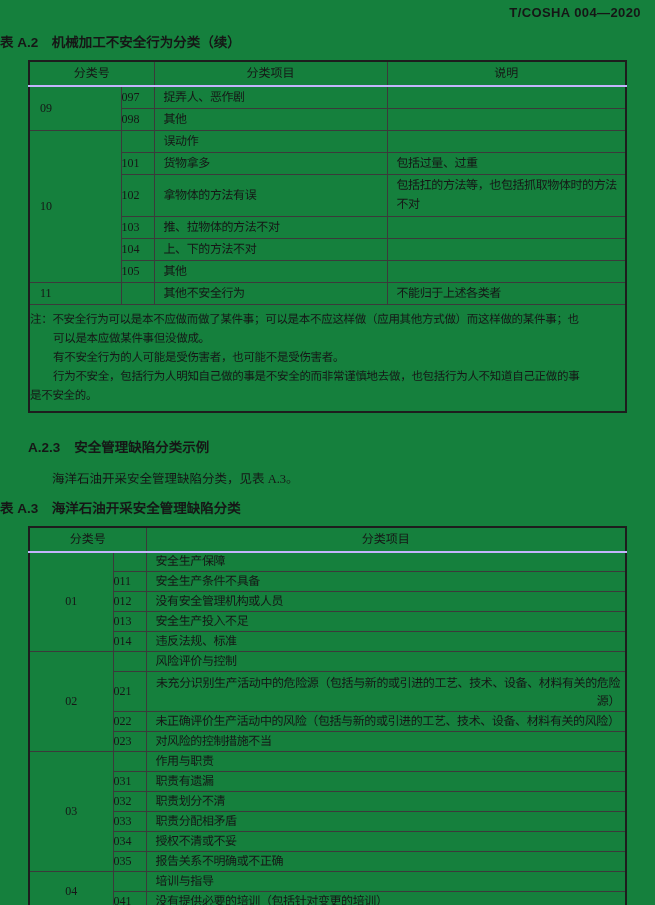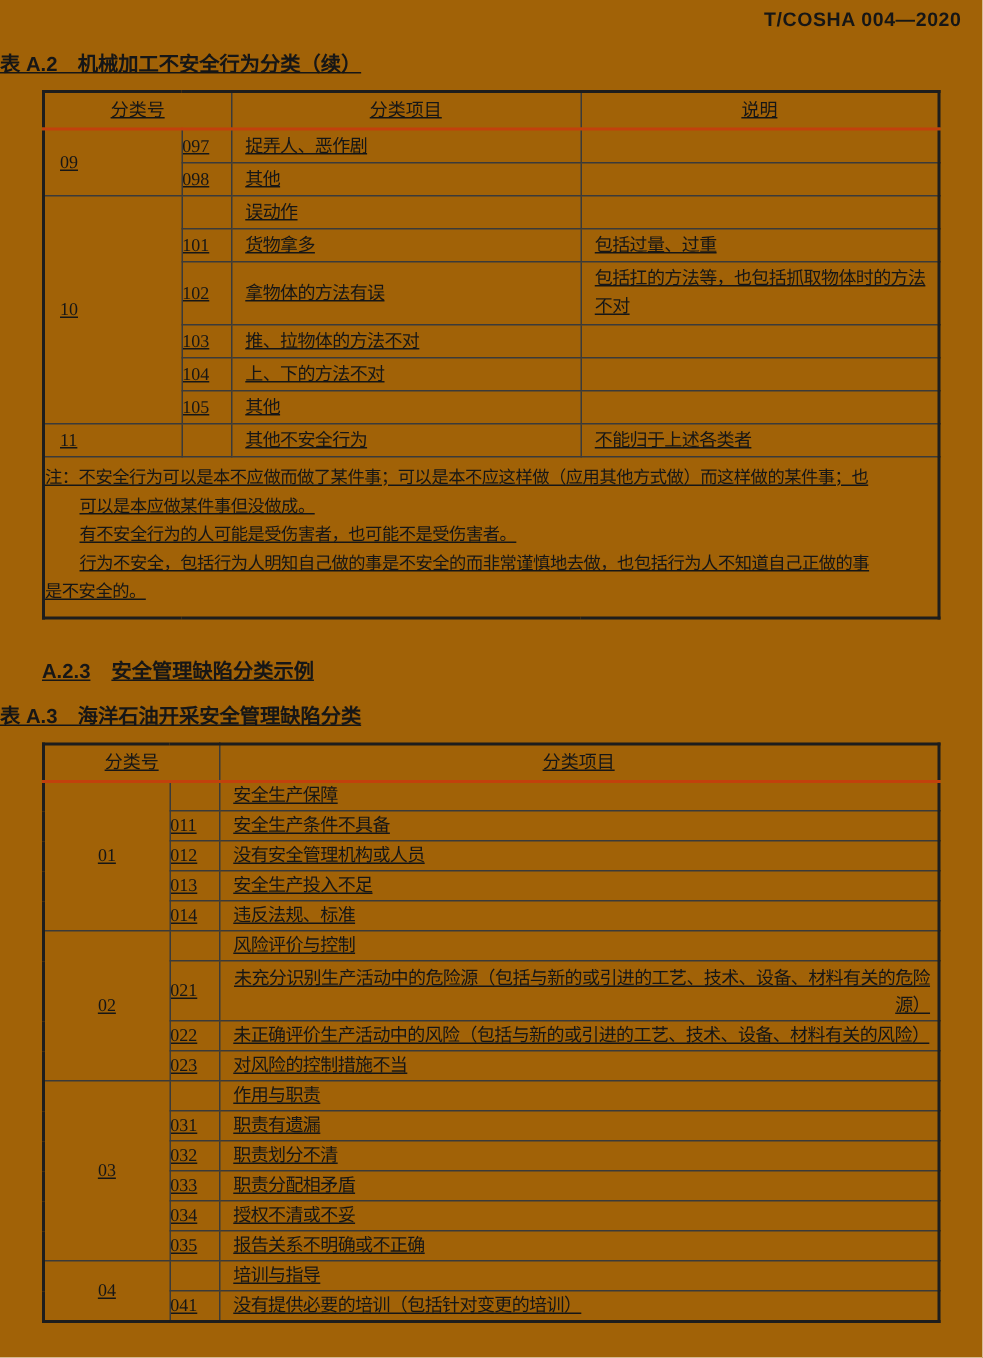--- a/index.html
+++ b/index.html
@@ -1,23 +1,22 @@
 <!DOCTYPE html>
 <html lang="zh-CN"><head>
 <meta charset="utf-8">
 <style>
   html,body{margin:0;padding:0;background:#ffffff;}
   .page{
     position:relative;
     width:655px;height:905px;
-    background:#a16207;
+    background:#15803d;
     overflow:hidden;
     color:#161616;
     font-family:"Liberation Serif","DejaVu Serif",serif;
-    text-decoration:underline;
   }
   .doc-code{
     position:absolute;top:5px;right:14px;
     font-family:"Liberation Sans","DejaVu Sans",sans-serif;
     font-size:13px;font-weight:600;letter-spacing:.4px;
   }
   .tbl-title{
     font-family:"Liberation Sans","DejaVu Sans",sans-serif;
     font-weight:bold;font-size:13.5px;
     padding-top:31px;
@@ -34,21 +33,21 @@
     border:1px solid #3a3a3a;
     font-size:12px;
     font-weight:normal;
     padding:0;
     line-height:15px;
     vertical-align:middle;
     overflow:hidden;
   }
   thead th{
     height:23px;text-align:center;
-    border-bottom:2px solid #c2410c;
+    border-bottom:2px solid #c4b5fd;
   }
   td.groupnum{padding-left:10px;text-align:left;}
   .ta3 td.groupnum{text-align:center;padding-left:0;}
   td.code{text-align:left;}
   td.item,td.desc{padding-left:9px;padding-right:5px;letter-spacing:-0.4px;}
   .ta2 tbody tr{height:22px;}
   .ta2 tr.tall{height:42px;}
   .ta2 tr.tall td.desc{line-height:19px;padding-top:1px;padding-bottom:1px;}
   .ta3 tbody tr{height:20px;}
   .ta3 tr.tall{height:40px;}
@@ -154,20 +153,21 @@
           <div class="note-line">是不安全的。</div>
         </td>
       </tr>
     </tbody>
   </table>
 
   <div class="section-heading">
     <span class="sec-num">A.2.3</span><span>安全管理缺陷分类示例</span>
   </div>
 
+  <div class="intro-para">海洋石油开采安全管理缺陷分类，见表 A.3。</div>
 
   <div class="tbl-title second">表 A.3　海洋石油开采安全管理缺陷分类</div>
 
   <table class="ta3">
     <colgroup>
         <col style="width:84px">
         <col style="width:33px">
         <col style="width:480px">
       </colgroup>
     <thead>

